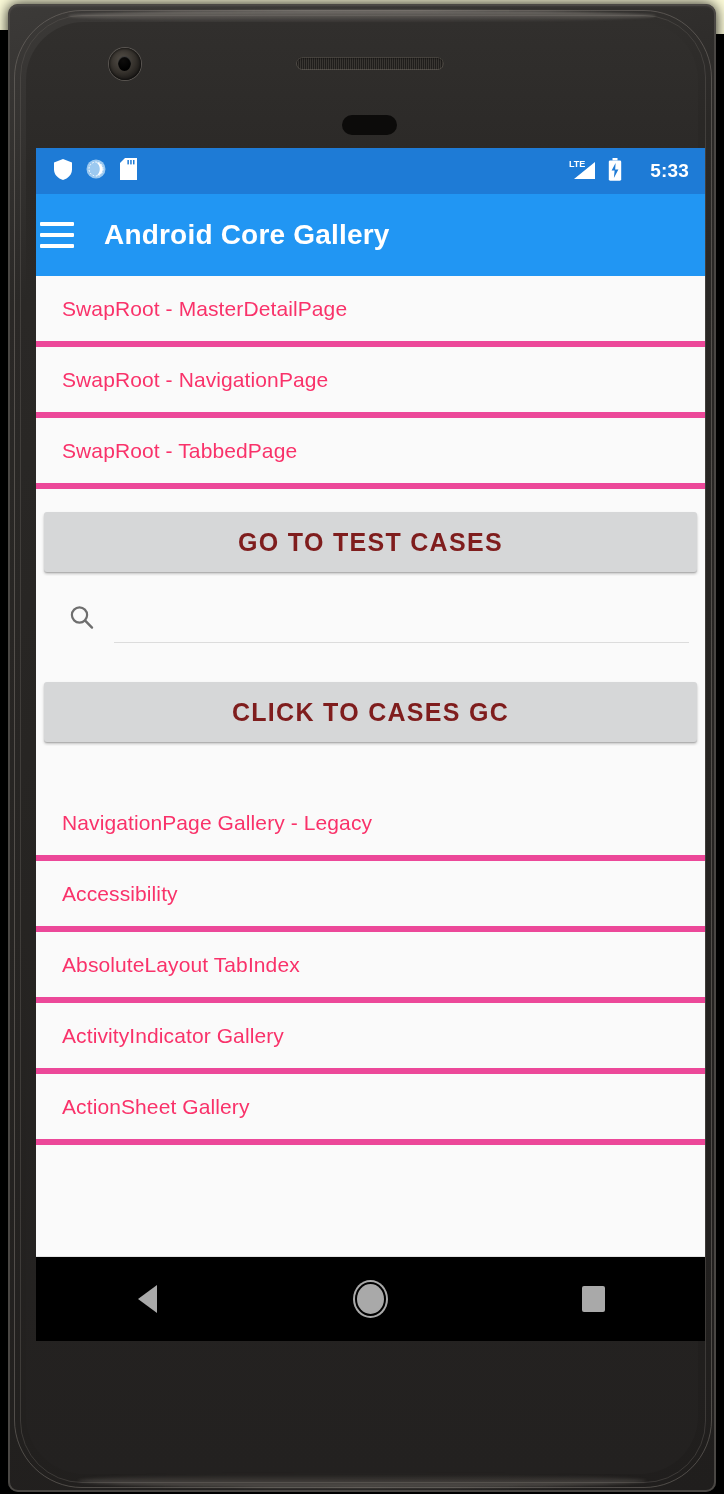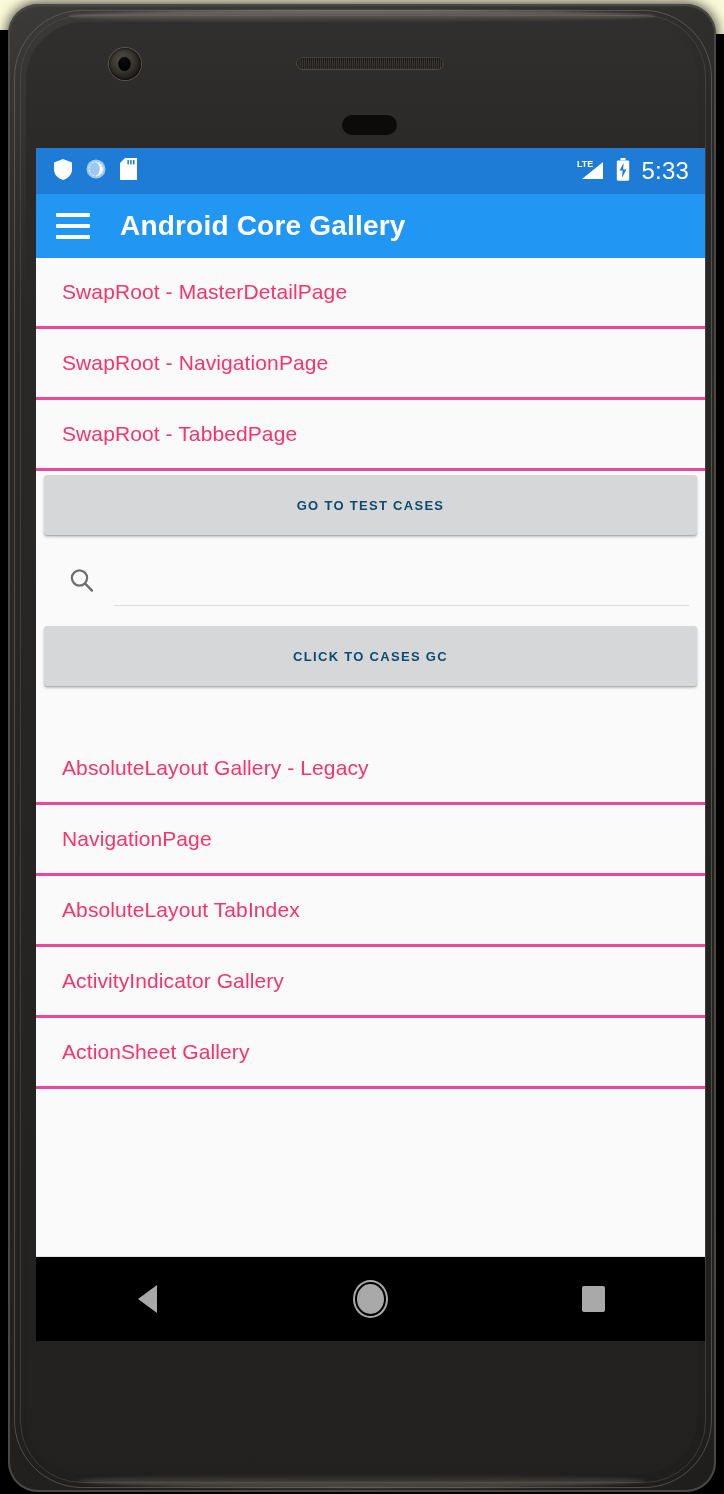--- a/index.html
+++ b/index.html
@@ -35,21 +35,21 @@
     background: #FCFBD9;
   }
 
   
   .device {
     position: absolute;
     left: 8px;
     top: 4px;
     width: 708px;
     height: 1488px;
-    border-radius: 30px;
+    border-radius: 10px;
     background: linear-gradient(165deg, #3c3a38 0%, #2a2826 18%, #262422 55%, #201e1d 100%);
     box-shadow: inset 0 0 0 2px #4a4744,
                 inset 0 2px 3px rgba(255,255,255,0.10),
                 0 0 14px rgba(0,0,0,0.9);
     overflow: hidden;
   }
   .device-rim {
     position: absolute;
     left: 6px; top: 6px;
     width: 696px; height: 1476px;
@@ -151,34 +151,35 @@
     gap: 14px;
   }
   .status-right {
     margin-left: auto;
     display: flex;
     align-items: center;
     gap: 11px;
   }
   .sb-icon { display:block; }
   .clock {
-    font-size: 24px;
-    font-weight: normal;
+    font-size: 19px;
+    font-weight: bold;
     letter-spacing: 0.2px;
     line-height: 1;
     padding-bottom: 1px;
+    margin-left: 17px;
   }
 
   
   .appbar {
-    height: 64px;
+    height: 82px;
     background: #2196F3;
     display: flex;
     align-items: center;
-    padding-left: 20px;
+    padding-left: 4px;
   }
   .hamburger {
     width: 34px;
     height: 26px;
     display: flex;
     flex-direction: column;
     justify-content: space-between;
     margin-right: 30px;
     cursor: pointer;
   }
@@ -201,21 +202,21 @@
     background: #FAFAFA;
     height: 1065px;
     overflow: hidden;
   }
 
   .list-row {
     height: 71px;
     display: flex;
     align-items: center;
     padding-left: 26px;
-    border-bottom: 3px solid #ec4899;
+    border-bottom: 6px solid #ec4899;
     background: #FAFAFA;
     box-sizing: border-box;
     cursor: pointer;
   }
   .list-row .label {
     color: #F9326A;
     font-size: 21px;
     letter-spacing: 0.1px;
   }
 
@@ -223,27 +224,28 @@
   .btn-wrap {
     padding: 4px 8px 4px 8px;
   }
   .flat-btn {
     display: block;
     width: 100%;
     height: 60px;
     background: #D6D7D8;
     border: none;
     border-radius: 3px;
-    color: #0c4a6e;
+    color: #7f1d1d;
     font-family: "Liberation Sans", sans-serif;
-    font-size: 13px;
+    font-size: 25px;
     font-weight: bold;
     letter-spacing: 1.3px;
     cursor: pointer;
     box-shadow: 0 2px 3px rgba(0,0,0,0.22), 0 1px 1px rgba(0,0,0,0.14);
+    margin-top: 19px;
   }
 
   
   .search-row {
     height: 83px;
     display: flex;
     align-items: center;
     padding: 0 16px 0 20px;
     background: #FAFAFA;
   }
@@ -410,24 +412,24 @@
         <input class="search-field" type="text" placeholder="" style="">
       </div>
 
       <div class="btn-wrap">
         <button class="flat-btn">CLICK TO CASES GC</button>
       </div>
 
       <div class="gap-block"></div>
 
       <div class="list-row">
-        <span class="label">AbsoluteLayout Gallery - Legacy</span>
-      </div>
-      <div class="list-row">
-        <span class="label">NavigationPage</span>
+        <span class="label">NavigationPage Gallery - Legacy</span>
+      </div>
+      <div class="list-row">
+        <span class="label">Accessibility</span>
       </div>
       <div class="list-row">
         <span class="label">AbsoluteLayout TabIndex</span>
       </div>
       <div class="list-row">
         <span class="label">ActivityIndicator Gallery</span>
       </div>
       <div class="list-row">
         <span class="label">ActionSheet Gallery</span>
       </div>

